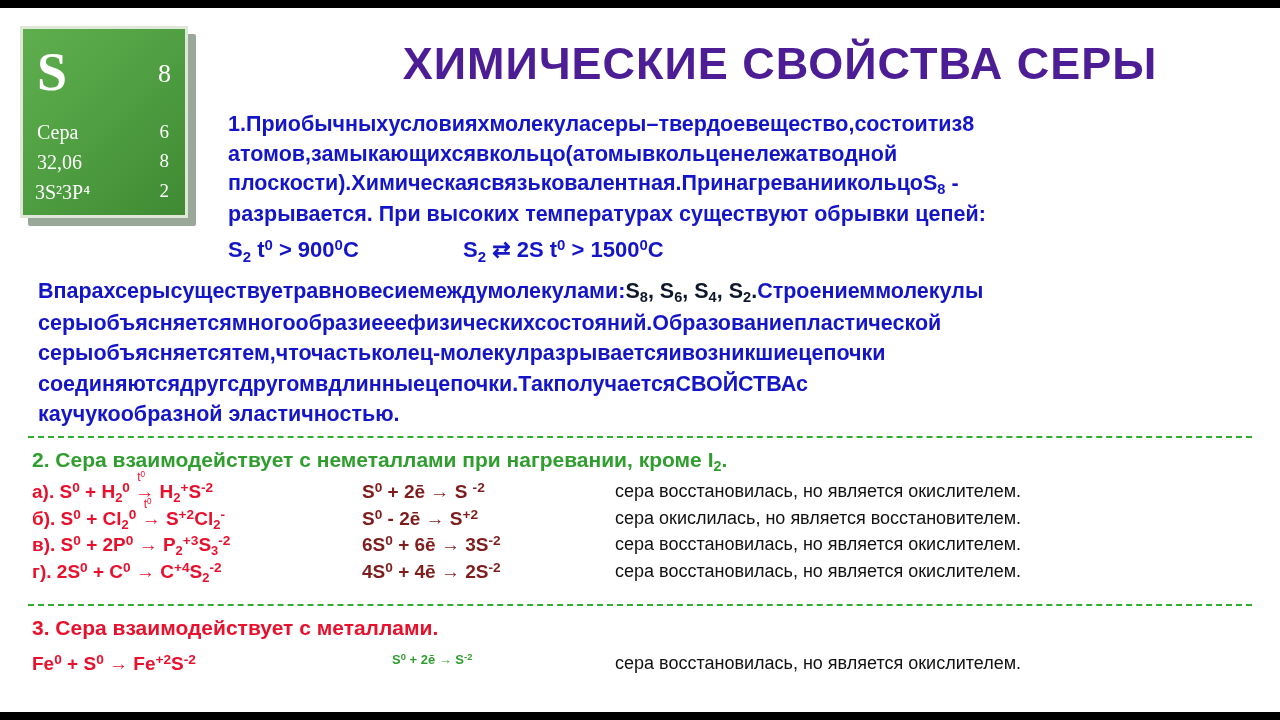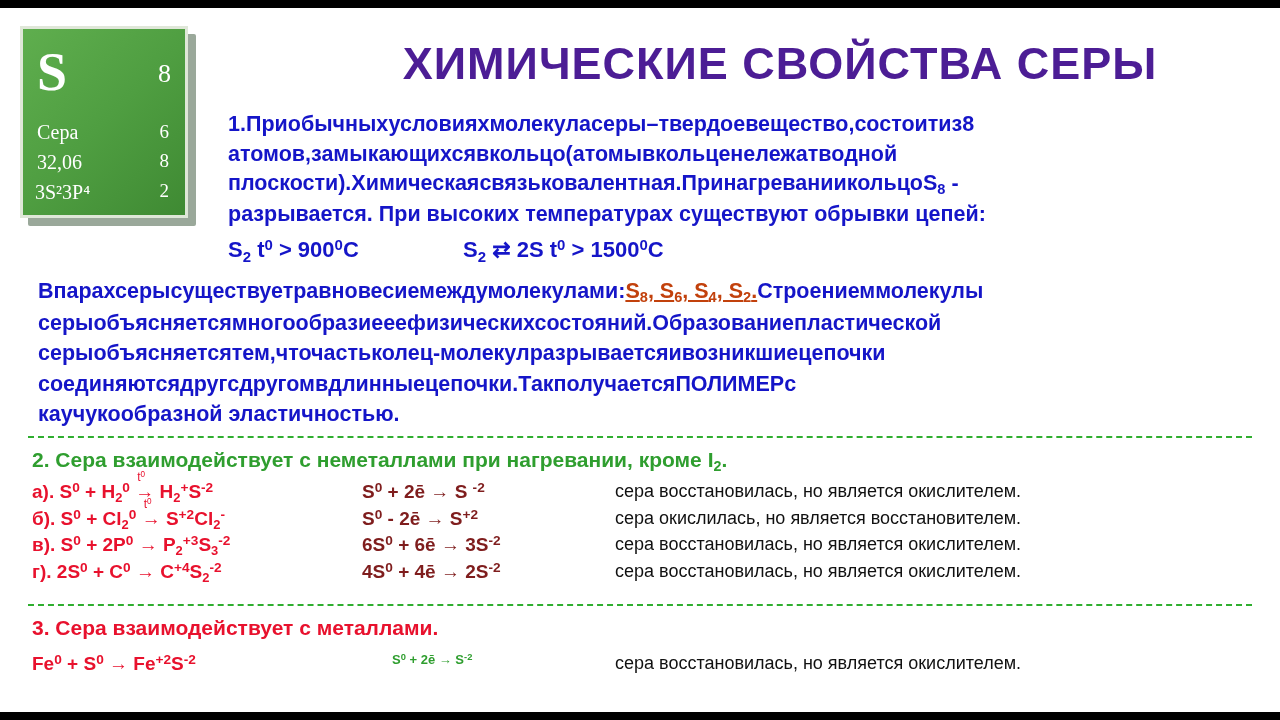--- a/index.html
+++ b/index.html
@@ -148,21 +148,21 @@
     position: absolute;
     left: 38px;
     top: 268px;
     width: 1215px;
     color: #1515c8;
     font-size: 21.5px;
     line-height: 1.42;
     font-weight: bold;
   }
   .para2 .ln { display: block; white-space: nowrap; }
-  .red { color: #c2410c; text-decoration: underline; }
+  .red { color: #0f172a; }
 
   
   .divider {
     position: absolute;
     left: 28px;
     width: 1224px;
     border-top: 2px dashed #2fae2f;
     height: 0;
   }
   .d1 { top: 428px; }
@@ -317,21 +317,21 @@
     <span class="ln just">
       <span>В</span><span>парах</span><span>серы</span><span>существует</span><span>равновесие</span><span>между</span><span>молекулами:</span><span class="red">S<sub>8</sub>, S<sub>6</sub>, S<sub>4</sub>, S<sub>2</sub>.</span><span>Строением</span><span>молекулы</span>
     </span>
     <span class="ln just">
       <span>серы</span><span>объясняется</span><span>многообразие</span><span>ее</span><span>физических</span><span>состояний.</span><span>Образование</span><span>пластической</span>
     </span>
     <span class="ln just">
       <span>серы</span><span>объясняется</span><span>тем,</span><span>что</span><span>часть</span><span>колец-молекул</span><span>разрывается</span><span>и</span><span>возникшие</span><span>цепочки</span>
     </span>
     <span class="ln just">
-      <span>соединяются</span><span>друг</span><span>с</span><span>другом</span><span>в</span><span>длинные</span><span>цепочки.</span><span>Так</span><span>получается</span><span>ПОЛИМЕР</span><span>с</span>
+      <span>соединяются</span><span>друг</span><span>с</span><span>другом</span><span>в</span><span>длинные</span><span>цепочки.</span><span>Так</span><span>получается</span><span>СВОЙСТВА</span><span>с</span>
     </span>
     <span class="ln">каучукообразной эластичностью.</span>
   </div>
 
   <div class="divider d1"></div>
 
   <div class="sec2head">2. Сера взаимодействует с неметаллами при нагревании, кроме I<sub>2</sub>.</div>
 
   <div class="rows">
     <div class="row">

